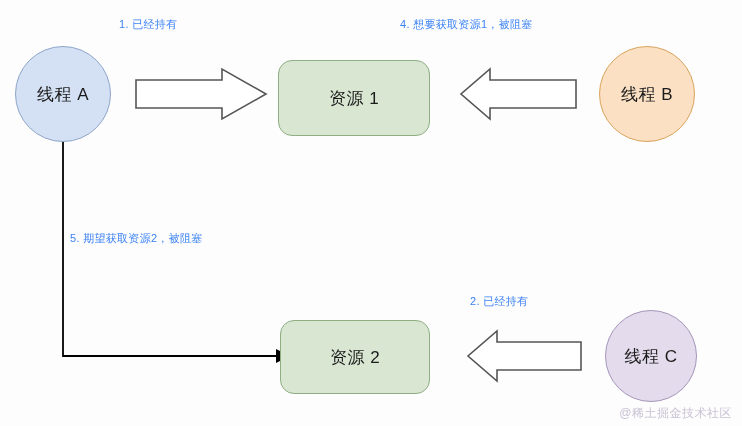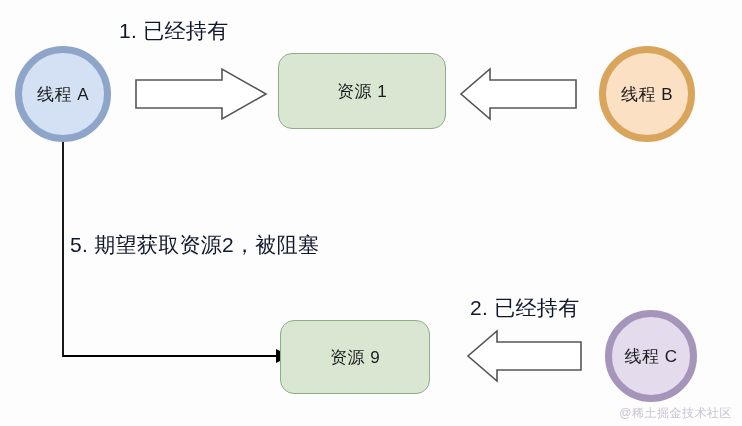--- a/index.html
+++ b/index.html
@@ -17,21 +17,21 @@
     font-family: "Liberation Sans", "DejaVu Sans", sans-serif;
   }
   
   .node-circle {
     position: absolute;
     border-radius: 50%;
     display: flex;
     align-items: center;
     justify-content: center;
     box-sizing: border-box;
-    border: 7px solid #404040;
+    border: 1px solid #404040;
   }
   .node-circle .node-label {
     font-size: 17px;
     color: #1b1b1b;
     letter-spacing: 0.5px;
     white-space: nowrap;
   }
   #thread-a {
     left: 15px;  top: 46px;  width: 96px;  height: 96px;
     background: #d4e1f4;
@@ -58,28 +58,28 @@
     box-sizing: border-box;
     background: #d8e6d2;
     border: 1px solid #8fae84;
   }
   .node-box .node-label {
     font-size: 17px;
     color: #1b1b1b;
     letter-spacing: 0.5px;
     white-space: nowrap;
   }
-  #resource-1 { left: 278px; top: 53px;  width: 168px; height: 76px; }
+  #resource-1 { left: 278px; top: 60px;  width: 152px; height: 76px; }
   #resource-2 { left: 280px; top: 320px; width: 150px; height: 74px; }
 
   
   .edge-label {
     position: absolute;
-    font-size: 21px;
-    color: #0f172a;
+    font-size: 11px;
+    color: #3b82f6;
     white-space: nowrap;
     letter-spacing: 0.3px;
   }
   #label-1 { left: 119px; top: 17px; }
   #label-4 { left: 400px; top: 17px; }
   #label-3 { left: 70px;  top: 231px; }
   #label-2 { left: 470px; top: 294px; }
 
   
   #edges {
@@ -139,25 +139,26 @@
 
   <div id="thread-b" class="node-circle">
     <span class="node-label">线程 B</span>
   </div>
 
   <div id="resource-1" class="node-box">
     <span class="node-label">资源 1</span>
   </div>
 
   <div id="resource-2" class="node-box">
-    <span class="node-label">资源 9</span>
+    <span class="node-label">资源 2</span>
   </div>
 
   <div id="label-1" class="edge-label">1. 已经持有</div>
 
+  <div id="label-4" class="edge-label">4. 想要获取资源1，被阻塞</div>
 
   <div id="label-3" class="edge-label">5. 期望获取资源2，被阻塞</div>
 
   <div id="label-2" class="edge-label">2. 已经持有</div>
 
   <div id="watermark">@稀土掘金技术社区</div>
 
 </div>
 
 </body></html>

